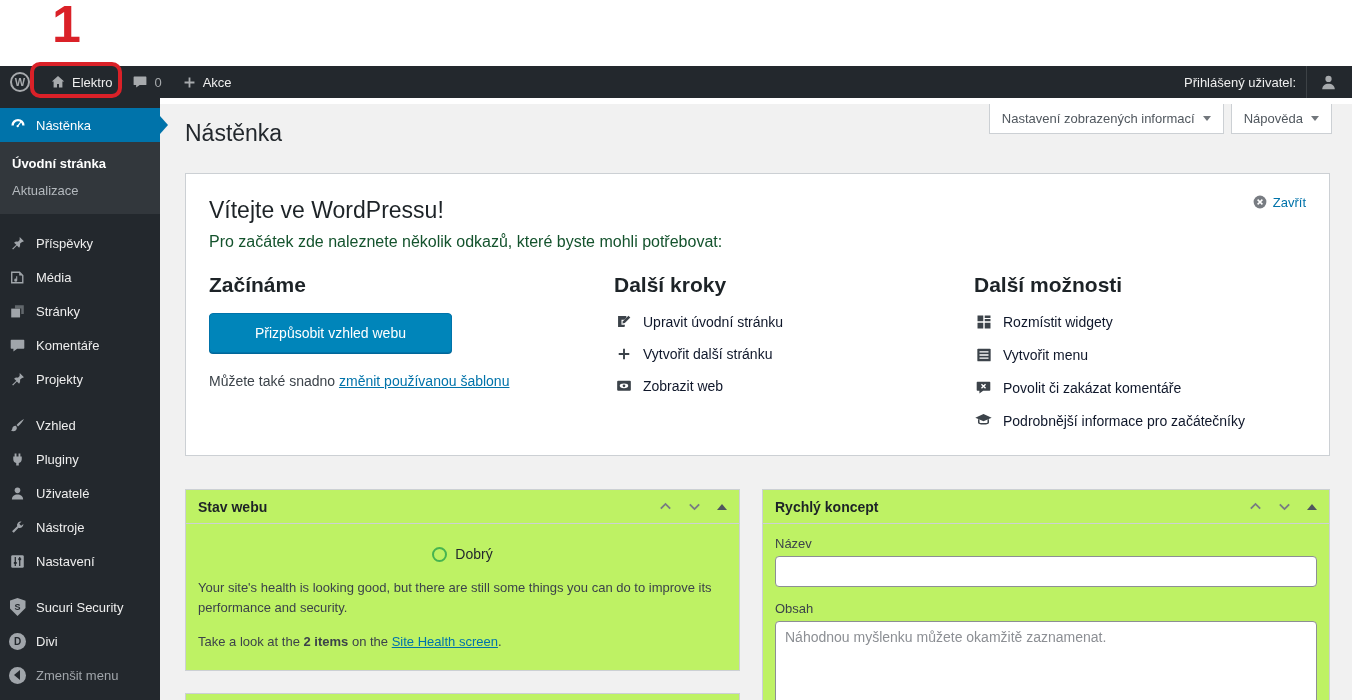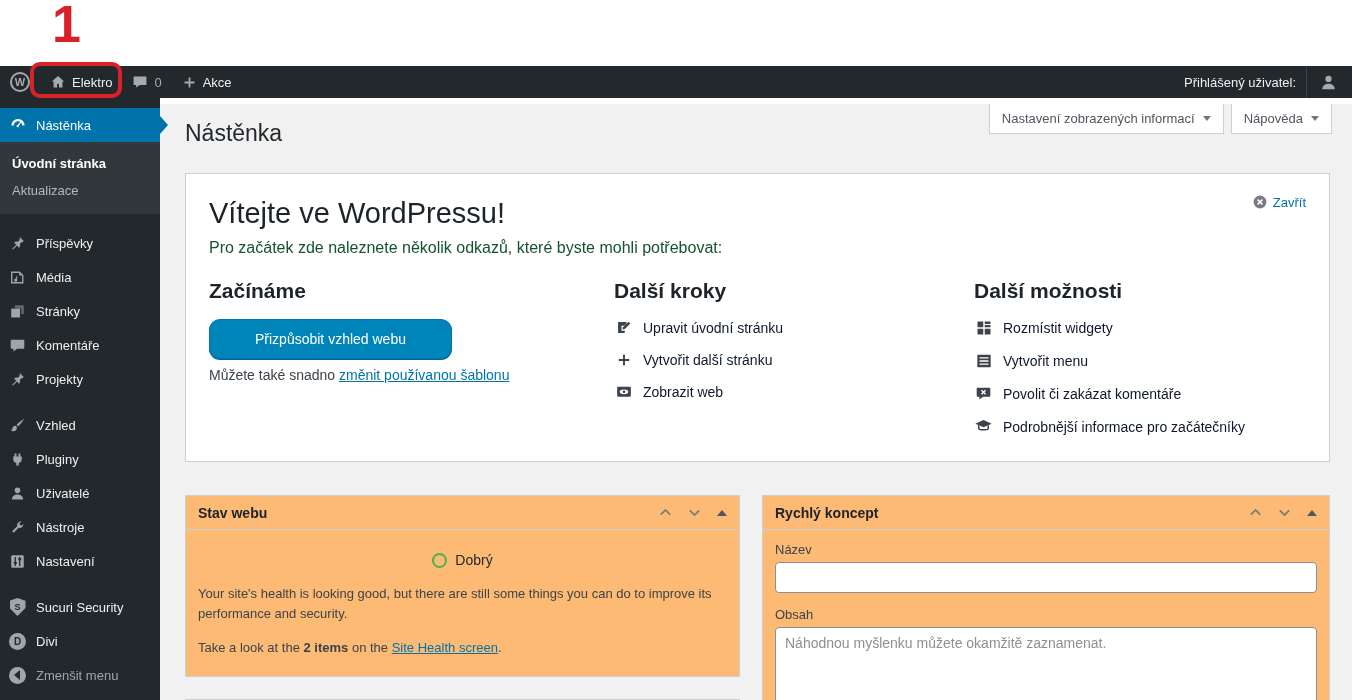--- a/index.html
+++ b/index.html
@@ -51,41 +51,41 @@
   .content { position:absolute; left:160px; top:104px; width:1192px; height:602px; background:#f1f1f1; }
   .screen-tabs { position:absolute; top:0; right:20px; display:flex; gap:7px; z-index:5; }
   .screen-tab { background:#fff; border:1px solid #ccd0d4; border-top:none; padding:7px 12px;
     font-size:13px; color:#50575e; display:flex; align-items:center; gap:8px; cursor:pointer; }
   .caret-down { width:0; height:0; border:4px solid transparent; border-top:5px solid #72777c; margin-top:4px; }
   .page-title { font-size:23px; font-weight:400; color:#23282d; margin:16px 0 0 25px; }
 
   
   .welcome { position:relative; margin:26px 22px 0 25px; background:#fff;
     border:1px solid #ccd0d4; padding:23px 23px 25px; }
-  .welcome h2 { font-size:29px; font-weight:400; color:#1d2327; }
+  .welcome h2 { font-size:23px; font-weight:400; color:#1d2327; }
   .welcome-sub { font-size:16px; color:#14532d; margin-top:9px; }
   .dismiss { position:absolute; top:20px; right:23px; display:flex; align-items:center; gap:5px;
     color:#0073aa; font-size:13px; cursor:pointer; text-decoration:none; }
   .welcome-cols { display:flex; margin-top:22px; }
   .wcol h3 { font-size:21px; font-weight:600; color:#1d2327; }
   .wcol-1 { width:405px; } .wcol-2 { width:360px; } .wcol-3 { flex:1; }
   .primary-btn { display:inline-block; margin-top:16px; width:243px; text-align:center;
-    background:#0085ba; border:1px solid #0073aa; box-shadow:0 1px 0 #006799; border-radius:11px;
+    background:#0085ba; border:1px solid #0073aa; box-shadow:0 1px 0 #006799; border-radius:4px;
     color:#fff; font-size:14px; padding:11px 16px; cursor:pointer; }
-  .wnote { margin-top:8px; font-size:14px; color:#3c434a; }
+  .wnote { margin-top:20px; font-size:14px; color:#3c434a; }
   a.blue-link { color:#0073aa; text-decoration:underline; cursor:pointer; }
   .wlink-row { display:flex; align-items:center; gap:10px; margin-top:15px; font-size:14px; }
   .wlink-row:first-of-type { margin-top:16px; }
   .wlink-icon { width:19px; display:flex; justify-content:center; color:#3c434a; flex:none; }
   .wlink { color:#0f172a; text-decoration:none; cursor:pointer; }
 
   
   .dash-cols { display:flex; gap:22px; margin:33px 22px 0 25px; align-items:flex-start; }
   .dcol-left { width:555px; } .dcol-right { width:568px; }
-  .postbox { background:#fdba74; border:1px solid #ccd0d4; margin-bottom:22px; }
+  .postbox { background:#bef264; border:1px solid #ccd0d4; margin-bottom:22px; }
   .postbox-header { display:flex; align-items:center; height:34px; padding:0 12px;
     border-bottom:1px solid #ccd0d4; }
   .postbox-title { flex:1; font-size:14px; font-weight:600; color:#1d2327; }
   .handle-actions { display:flex; align-items:center; gap:12px; color:#787c82; }
   .order-btn { display:flex; cursor:pointer; color:#787c82; }
   .toggle-tri { width:0; height:0; border-left:5px solid transparent; border-right:5px solid transparent;
     border-bottom:6px solid #50575e; cursor:pointer; margin-left:2px; }
   .postbox-body { padding:12px; }
 
   .health-status { display:flex; align-items:center; justify-content:center; gap:8px;

